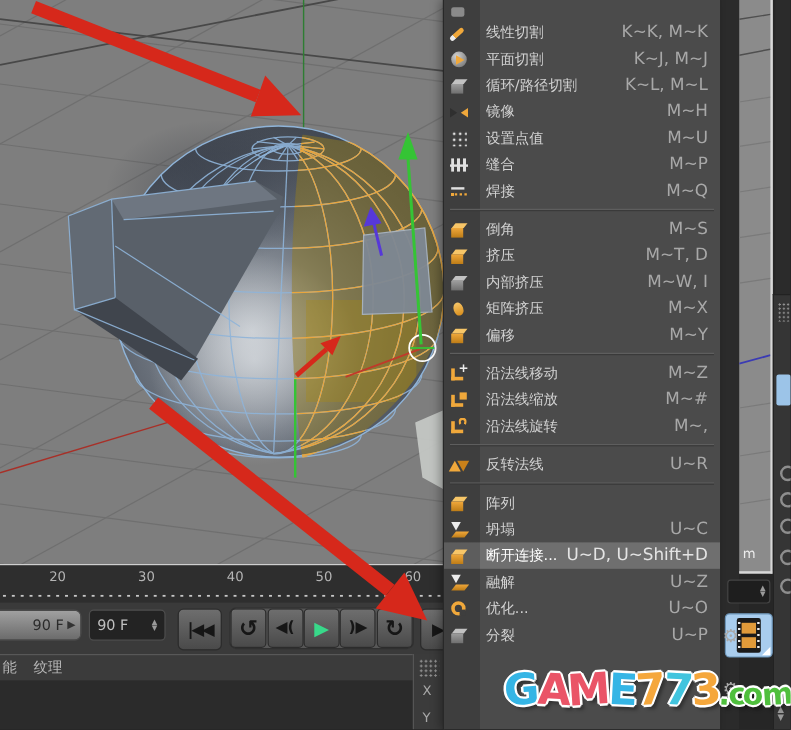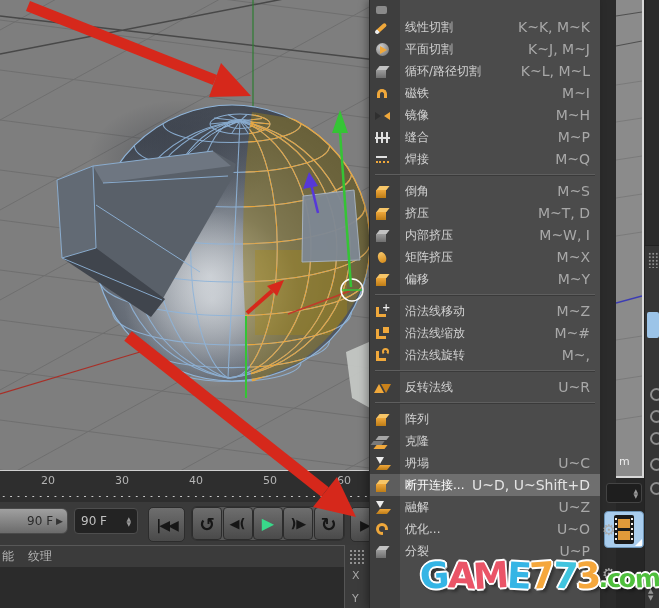--- a/index.html
+++ b/index.html
@@ -324,30 +324,30 @@
           <span class="ic ic-plane-cut"></span>
           <span class="ml">平面切割</span>
           <span class="ms">K~J, M~J</span>
         </div>
         <div class="mi">
           <span class="ic ic-loop-cut"></span>
           <span class="ml">循环/路径切割</span>
           <span class="ms">K~L, M~L</span>
         </div>
         <div class="mi">
-          <span class="ic ic-magnet"></span>
-          <span class="ml">磁铁</span>
-          <span class="ms">M~I</span>
-        </div>
-        <div class="mi">
           <span class="ic ic-mirror"></span>
           <span class="ml">镜像</span>
           <span class="ms">M~H</span>
         </div>
         <div class="mi">
+          <span class="ic ic-set-point-value"></span>
+          <span class="ml">设置点值</span>
+          <span class="ms">M~U</span>
+        </div>
+        <div class="mi">
           <span class="ic ic-stitch"></span>
           <span class="ml">缝合</span>
           <span class="ms">M~P</span>
         </div>
         <div class="mi">
           <span class="ic ic-weld"></span>
           <span class="ml">焊接</span>
           <span class="ms">M~Q</span>
         </div>
         <div class="m-sep"></div>
@@ -395,25 +395,20 @@
         <div class="m-sep"></div>
         <div class="mi">
           <span class="ic ic-reverse-normals"></span>
           <span class="ml">反转法线</span>
           <span class="ms">U~R</span>
         </div>
         <div class="m-sep"></div>
         <div class="mi">
           <span class="ic ic-array"></span>
           <span class="ml">阵列</span>
-          <span class="ms"></span>
-        </div>
-        <div class="mi">
-          <span class="ic ic-clone"></span>
-          <span class="ml">克隆</span>
           <span class="ms"></span>
         </div>
         <div class="mi">
           <span class="ic ic-collapse"></span>
           <span class="ml">坍塌</span>
           <span class="ms">U~C</span>
         </div>
         <div class="mi hl">
           <span class="ic ic-disconnect"></span>
           <span class="ml">断开连接...</span>

